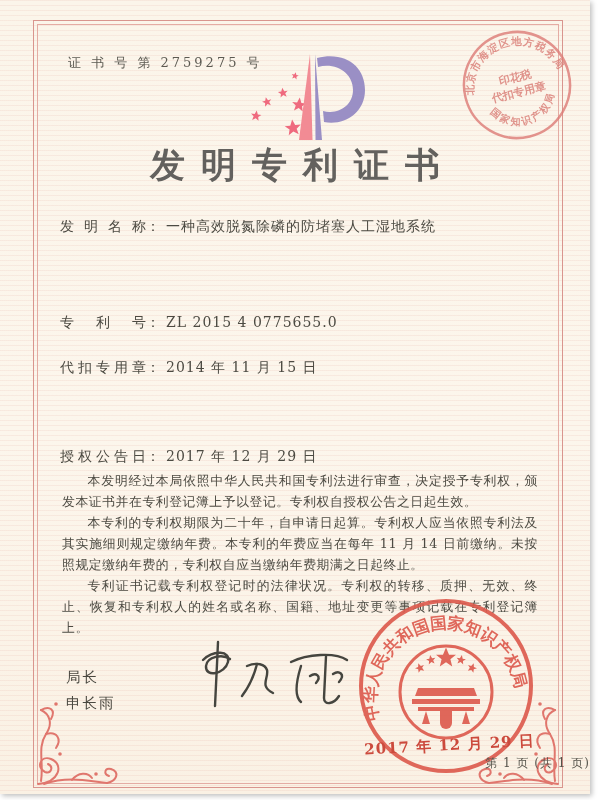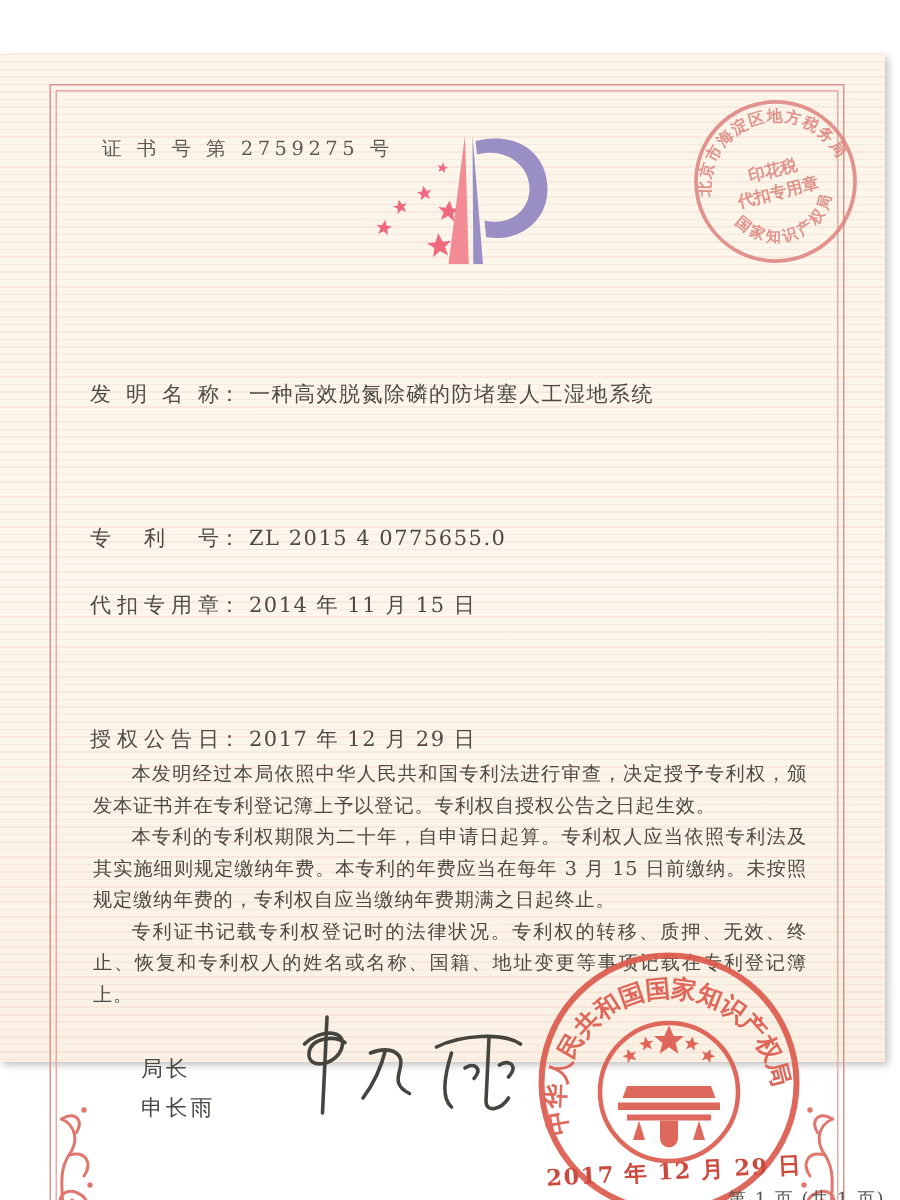--- a/index.html
+++ b/index.html
@@ -2,28 +2,27 @@
 <html><head>
 <meta charset="utf-8">
 <style>
   html,body{margin:0;padding:0;}
   body{
     width:600px;height:800px;position:relative;background:#ffffff;overflow:hidden;
     font-family:"DejaVu Serif","Liberation Serif",serif;color:#4c4a42;
   }
   
   #paper{
-    position:absolute;left:0;top:0;width:590px;height:672px;
+    position:absolute;left:0;top:0;width:590px;height:794px;
     background:
       repeating-linear-gradient(180deg,
         rgba(226,156,146,0.14) 0px, rgba(226,156,146,0.14) 1px,
         rgba(0,0,0,0) 1px, rgba(0,0,0,0) 5px),
       linear-gradient(180deg,#fbf5ea 0%,#fcf6ec 55%,#faf1e4 100%);
     box-shadow:2px 2px 5px rgba(0,0,0,0.25);
-    margin-top:36px;
   }
   
   .frame-outer{
     position:absolute;left:33px;top:20px;width:528px;height:766px;
     border:1.5px solid #d9958e;pointer-events:none;
   }
   .frame-inner{
     position:absolute;left:3px;top:3px;right:3px;bottom:3px;
     border:1px solid #e4aca4;
   }
@@ -44,21 +43,21 @@
   .f-label{display:inline-block;width:86px;text-align:justify;text-align-last:justify;vertical-align:top;}
   .f-colon{display:inline-block;margin-right:6px;}
   .f-value{letter-spacing:1px;}
   
   .body-text{position:absolute;left:62px;top:470px;width:476px;}
   .body-text p{
     margin:0;text-indent:2em;font-size:12.8px;line-height:21px;color:#4c4a42;
     text-align:justify;letter-spacing:0.6px;
   }
   
-  .director{position:absolute;left:94px;top:664px;font-size:14.5px;color:#4a4840;line-height:26px;letter-spacing:2px;}
+  .director{position:absolute;left:66px;top:664px;font-size:14.5px;color:#4a4840;line-height:26px;letter-spacing:2px;}
   .autograph{position:absolute;left:185px;top:638px;width:180px;height:82px;}
   
   .tax-seal{
     position:absolute;left:460px;top:28px;width:114px;height:114px;
     transform:rotate(-14deg);opacity:0.8;
   }
   .main-seal{position:absolute;left:356px;top:596px;width:180px;height:180px;opacity:0.92;}
   .seal-date{
     position:absolute;left:352px;top:736px;width:195px;text-align:center;
     font-size:15px;color:#cc4a3d;letter-spacing:1px;transform:rotate(-3deg);font-weight:600;
@@ -122,20 +121,21 @@
       <use href="#star" transform="translate(61,55) scale(0.75) rotate(6)"></use>
       <use href="#star" transform="translate(29,52) scale(0.50) rotate(-14)"></use>
       <use href="#star" transform="translate(18,66) scale(0.55) rotate(8)"></use>
       <use href="#star" transform="translate(55,78) scale(0.85) rotate(-6)"></use>
     </g>
     <path fill="#f28b94" d="M61,90 L72,4 L74.5,90 Z"></path>
     <path fill="#9a8fc5" d="M77,4 L84,90 L77.5,90 Z"></path>
     <path fill="#9a8fc5" d="M79,8 C108,1 127,17 127,40 C127,63 106,76 86,72 L85,61 C101,65 115,55 115,40 C115,23 98,12 80,17 Z"></path>
   </svg>
 
+  <div class="title">发明专利证书</div>
 
   <svg class="tax-seal" viewBox="0 0 114 114">
     <circle cx="57" cy="57" r="53" fill="none" stroke="#dd7b76" stroke-width="2.5"></circle>
     <defs>
       <path id="taxTop" d="M 12,62 A 45,45 0 1 1 102,62" fill="none"></path>
       <path id="taxBottom" d="M 22,72 A 37,37 0 0 0 92,72" fill="none"></path>
     </defs>
     <text font-size="10.5" fill="#d97b74" font-weight="bold" letter-spacing="1">
       <textPath href="#taxTop" startOffset="4%">北京市海淀区地方税务局</textPath>
     </text>
@@ -154,21 +154,21 @@
   </div>
   <div class="field-row" style="top:359px">
     <span class="f-label">代扣专用章</span><span class="f-colon">：</span><span class="f-value">2014 年 11 月 15 日</span>
   </div>
   <div class="field-row" style="top:448px">
     <span class="f-label">授权公告日</span><span class="f-colon">：</span><span class="f-value">2017 年 12 月 29 日</span>
   </div>
 
   <div class="body-text">
     <p>本发明经过本局依照中华人民共和国专利法进行审查，决定授予专利权，颁发本证书并在专利登记簿上予以登记。专利权自授权公告之日起生效。</p>
-    <p>本专利的专利权期限为二十年，自申请日起算。专利权人应当依照专利法及其实施细则规定缴纳年费。本专利的年费应当在每年 3 月 15 日前缴纳。未按照规定缴纳年费的，专利权自应当缴纳年费期满之日起终止。</p>
+    <p>本专利的专利权期限为二十年，自申请日起算。专利权人应当依照专利法及其实施细则规定缴纳年费。本专利的年费应当在每年 11 月 14 日前缴纳。未按照规定缴纳年费的，专利权自应当缴纳年费期满之日起终止。</p>
     <p>专利证书记载专利权登记时的法律状况。专利权的转移、质押、无效、终止、恢复和专利权人的姓名或名称、国籍、地址变更等事项记载在专利登记簿上。</p>
   </div>
 
   <div class="director">
     <div>局长</div>
     <div>申长雨</div>
   </div>
 
   <svg class="autograph" viewBox="0 0 180 82" aria-label="申长雨">
     <g fill="none" stroke="#45453f" stroke-width="2.4" stroke-linecap="round">

